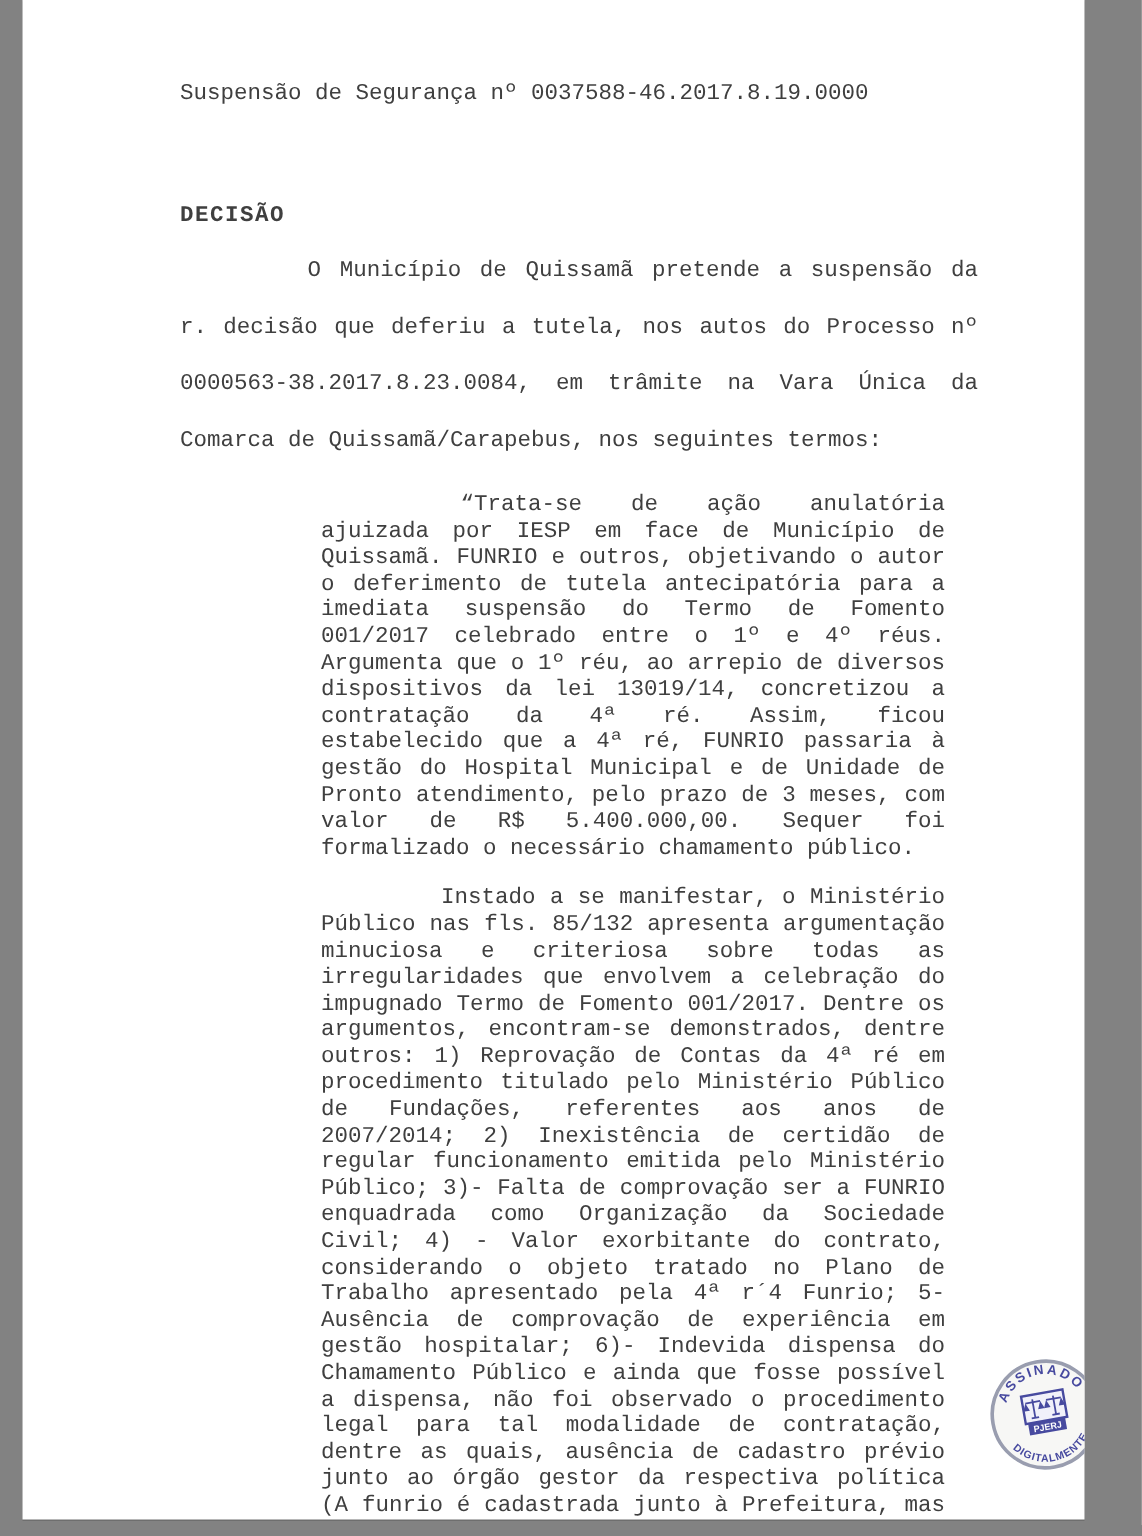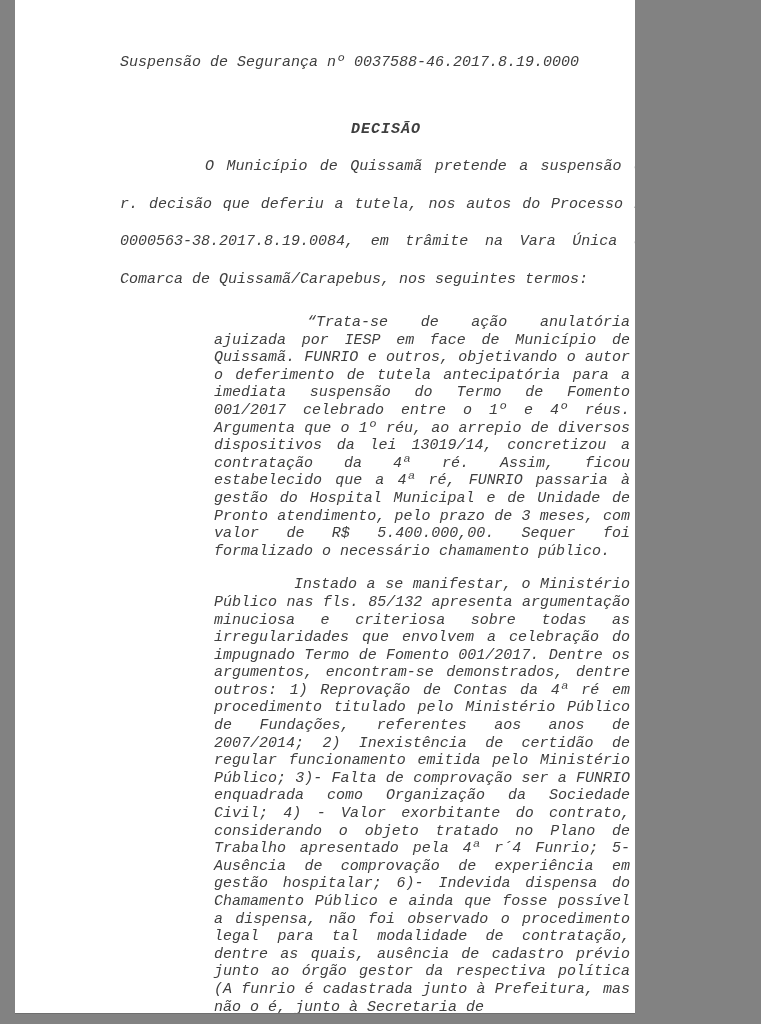--- a/index.html
+++ b/index.html
@@ -14,40 +14,38 @@
   .viewer {
     position: relative;
     width: 761px;
     height: 1024px;
     background: #828282;
   }
   .page {
     position: absolute;
     left: 15px;
     top: 0;
-    width: 620px;
+    width: 708px;
     height: 1013px;
     background: #ffffff;
     box-shadow: 0 1px 0 #6e6e6e;
     overflow: hidden;
-    font-style: italic;
   }
   .textcol {
     margin: 53px 0 0 105px;
     width: 532px;
     color: #3f3f3f;
     font-size: 15px;
   }
   .doc-header {
     line-height: 20px;
     white-space: nowrap;
   }
   .doc-title {
-    margin-top: 47px;
-    text-align: center;
+    margin-top: 61px;
     font-weight: bold;
     letter-spacing: 1px;
     line-height: 20px;
   }
   .intro {
     margin: 8px 0 0 0;
     line-height: 37.5px;
     text-align: justify;
     text-indent: 85px;
   }
@@ -78,21 +76,21 @@
   }
 </style>
 </head>
 <body>
 
 <div class="viewer">
   <div class="page">
     <div class="textcol">
       <div class="doc-header">Suspensão de Segurança nº 0037588-46.2017.8.19.0000</div>
       <div class="doc-title">DECISÃO</div>
-      <p class="intro">O Município de Quissamã pretende a suspensão da r. decisão que deferiu a tutela, nos autos do Processo nº 0000563-38.2017.8.19.0084, em trâmite na Vara Única da Comarca de Quissamã/Carapebus, nos seguintes termos:</p>
+      <p class="intro">O Município de Quissamã pretende a suspensão da r. decisão que deferiu a tutela, nos autos do Processo nº 0000563-38.2017.8.23.0084, em trâmite na Vara Única da Comarca de Quissamã/Carapebus, nos seguintes termos:</p>
       <div class="quote">
         <p class="qp qp-first">“Trata-se de ação anulatória ajuizada por IESP em face de Município de Quissamã. FUNRIO e outros, objetivando o autor o deferimento de tutela antecipatória para a imediata suspensão do Termo de Fomento 001/2017 celebrado entre o 1º e 4º réus. Argumenta que o 1º réu, ao arrepio de diversos dispositivos da lei 13019/14, concretizou a contratação da 4ª ré. Assim, ficou estabelecido que a 4ª ré, FUNRIO passaria à gestão do Hospital Municipal e de Unidade de Pronto atendimento, pelo prazo de 3 meses, com valor de R$ 5.400.000,00. Sequer foi formalizado o necessário chamamento público.</p>
         <p class="qp qp-second">Instado a se manifestar, o Ministério Público nas fls. 85/132 apresenta argumentação minuciosa e criteriosa sobre todas as irregularidades que envolvem a celebração do impugnado Termo de Fomento 001/2017. Dentre os argumentos, encontram-se demonstrados, dentre outros: 1) Reprovação de Contas da 4ª ré em procedimento titulado pelo Ministério Público de Fundações, referentes aos anos de 2007/2014; 2) Inexistência de certidão de regular funcionamento emitida pelo Ministério Público; 3)- Falta de comprovação ser a FUNRIO enquadrada como Organização da Sociedade Civil; 4) - Valor exorbitante do contrato, considerando o objeto tratado no Plano de Trabalho apresentado pela 4ª r´4 Funrio; 5- Ausência de comprovação de experiência em gestão hospitalar; 6)- Indevida dispensa do Chamamento Público e ainda que fosse possível a dispensa, não foi observado o procedimento legal para tal modalidade de contratação, dentre as quais, ausência de cadastro prévio junto ao órgão gestor da respectiva política (A funrio é cadastrada junto à Prefeitura, mas não o é, junto à Secretaria de</p>
       </div>
     </div>
 
     <div class="seal">
       <svg viewBox="0 0 80 80">
         <circle cx="40" cy="40" r="35.5" fill="#f6f6f4" stroke="#8b90a4" stroke-width="2.4"></circle>
         <path id="sealArcTop" d="M 13 40 A 27 27 0 0 1 67 40" fill="none"></path>

